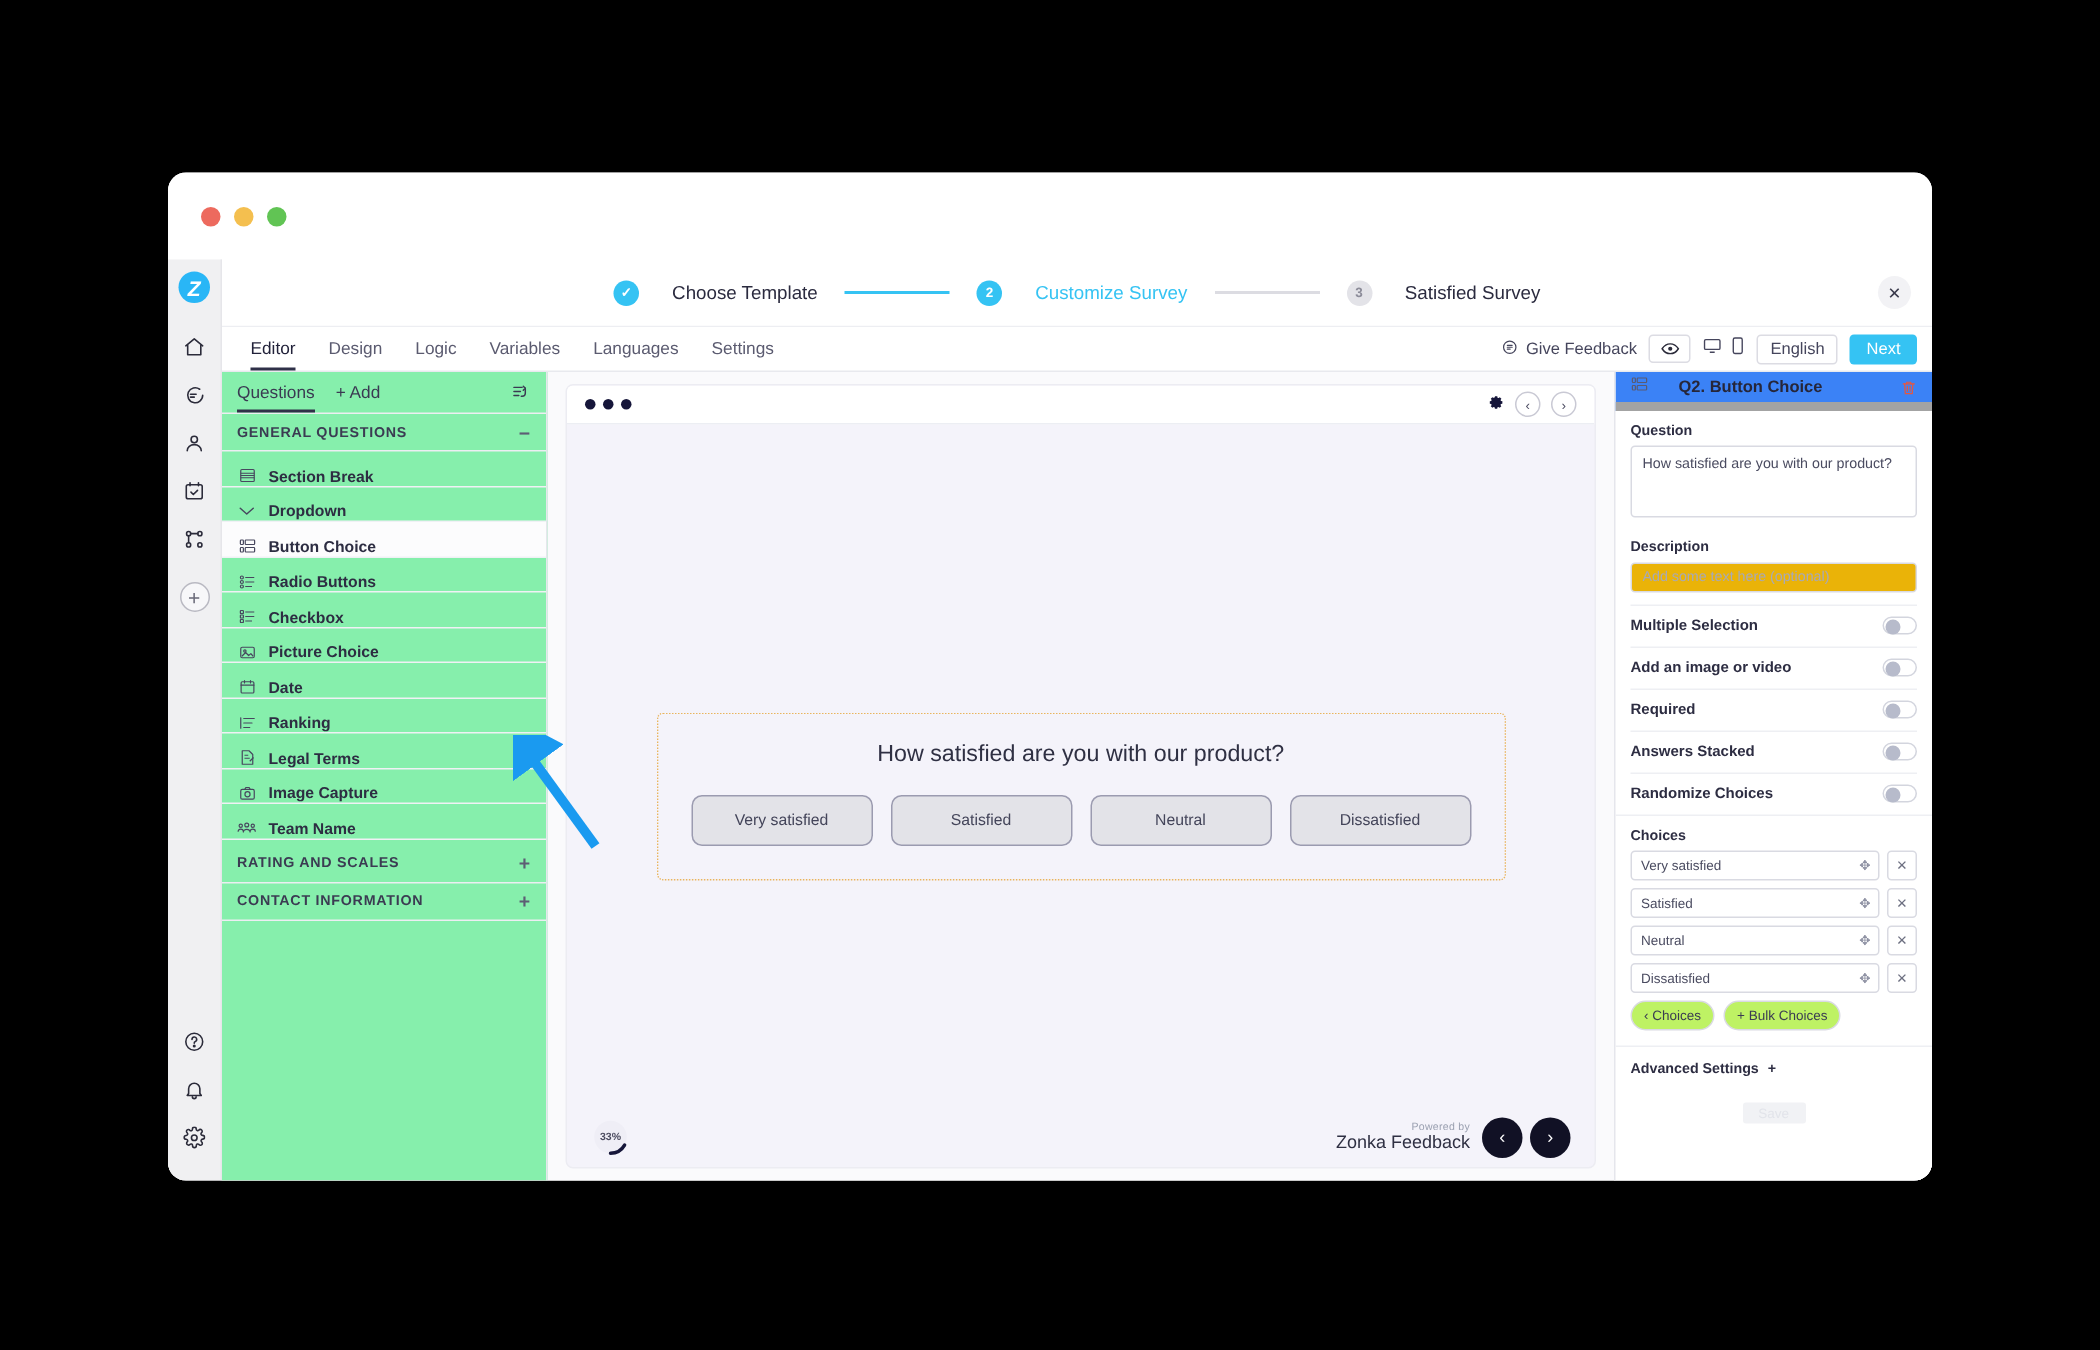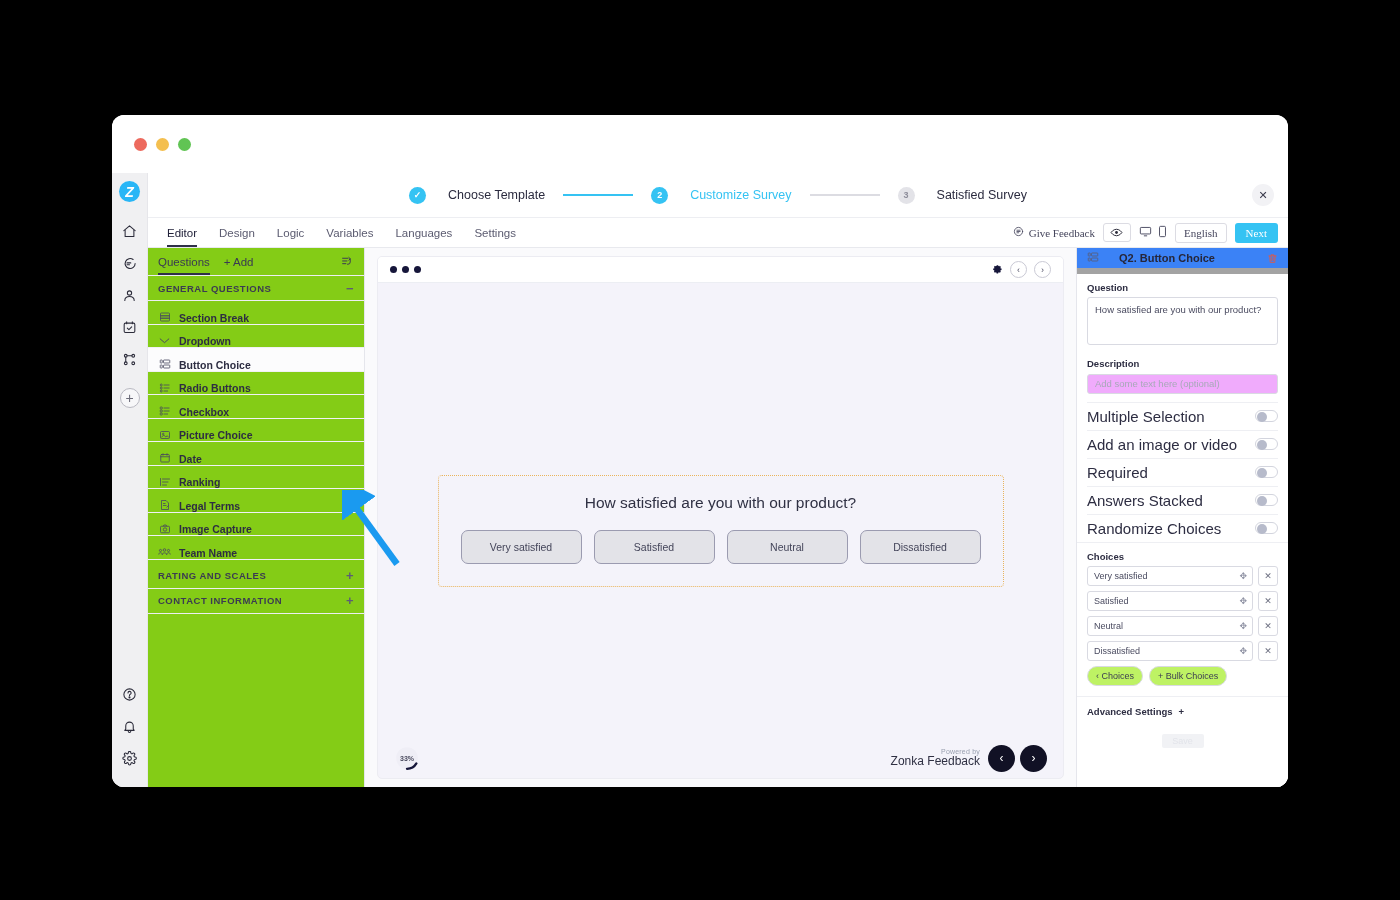--- a/index.html
+++ b/index.html
@@ -151,21 +151,20 @@
   }
   .tab.active { color: #22223a; }
   .tab.active::after {
     content: ""; position: absolute; left: 11px; right: 11px; bottom: 0;
     height: 2px; background: #2f3048;
   }
   .tabs-right {
     margin-left: auto;
     display: flex; align-items: center; gap: 8px;
     padding-right: 2px;
-    font-family: Liberation Serif, serif;
   }
   .give-feedback {
     display: flex; align-items: center; gap: 5px;
     font-size: 11px; color: #45455c;
   }
   .eye-btn {
     width: 28px; height: 19px;
     border: 1px solid #dcdce3; border-radius: 3px;
     display: flex; align-items: center; justify-content: center;
     background: #fff;
@@ -187,21 +186,21 @@
     flex: 1;
     display: flex;
     min-height: 0;
     background: #fafafc;
   }
 
   
   .qpanel {
     width: 217px;
     flex: 0 0 217px;
-    background: #84cc16;
+    background: #86efac;
     border-right: 1px solid #e5e6ec;
     display: flex; flex-direction: column;
     min-height: 0;
   }
   .qpanel-head {
     height: 28px;
     display: flex; align-items: center;
     padding: 0 10px;
     gap: 14px;
     border-bottom: 1px solid #edeef2;
@@ -353,29 +352,29 @@
     padding: 6px 7px;
     font-family: "Liberation Sans", sans-serif;
     resize: none; background: #fff;
   }
   .rp-input {
     width: 100%; height: 20px;
     border: 1px solid #d9dae2; border-radius: 3px;
     font-size: 9.5px; color: #4a4b60;
     padding: 0 7px;
     font-family: "Liberation Sans", sans-serif;
-    background: #f0abfc;
+    background: #eab308;
   }
   .rp-input::placeholder { color: #a7a9b8; }
   .rp-gap { height: 9px; }
   .toggle-row {
     height: 28px;
     display: flex; align-items: center;
     border-top: 1px solid #eeeff3;
-    font-size: 15px; color: #2d2d42; font-weight: 400;
+    font-size: 10px; color: #2d2d42; font-weight: 700;
   }
   .toggle-row:first-of-type { border-top: 1px solid #eeeff3; }
   .toggle {
     margin-left: auto;
     width: 23px; height: 12px; border-radius: 7px;
     background: #fff; border: 1px solid #d3d5de;
     position: relative;
   }
   .toggle .knob {
     position: absolute; left: 1px; top: 1px;

